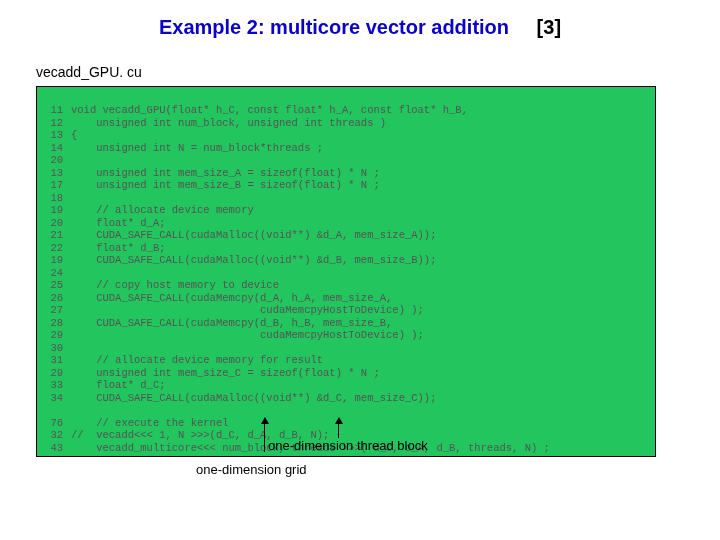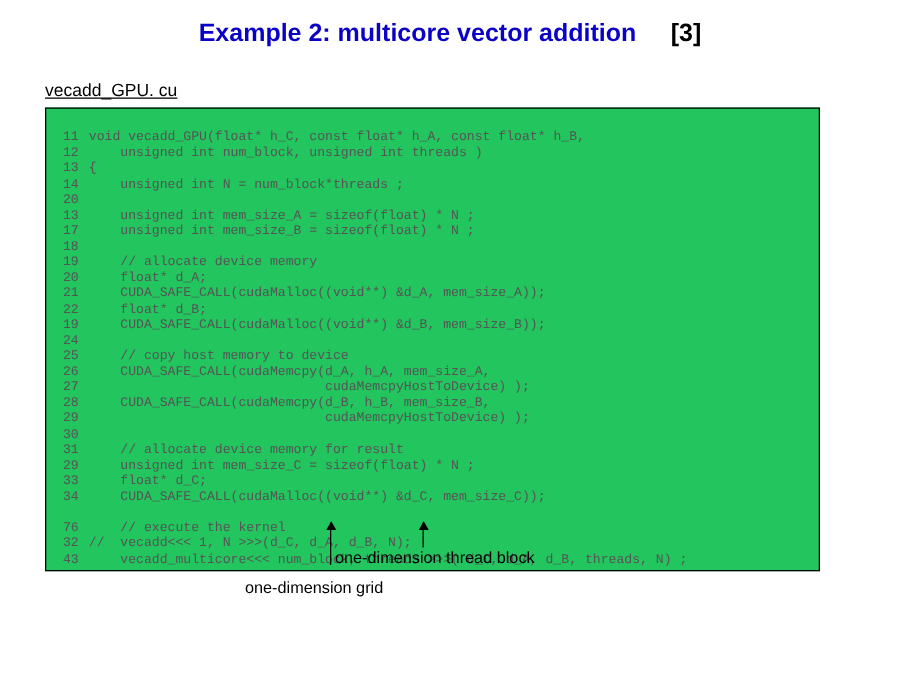--- a/index.html
+++ b/index.html
@@ -26,21 +26,20 @@
     font-size: 20px;
     font-weight: bold;
   }
   .title .main { color: #0a00c8; }
   .title .ref  { color: #000; padding-left: 22px; }
   .filename {
     position: absolute;
     top: 64px;
     left: 36px;
     font-size: 14px;
-    text-decoration: underline;
     color: #000;
   }
   .codebox {
     position: absolute;
     top: 86px;
     left: 36px;
     width: 618px;
     border: 1px solid #000;
     background: #22c55e;
     padding: 17px 0 2px 0;

